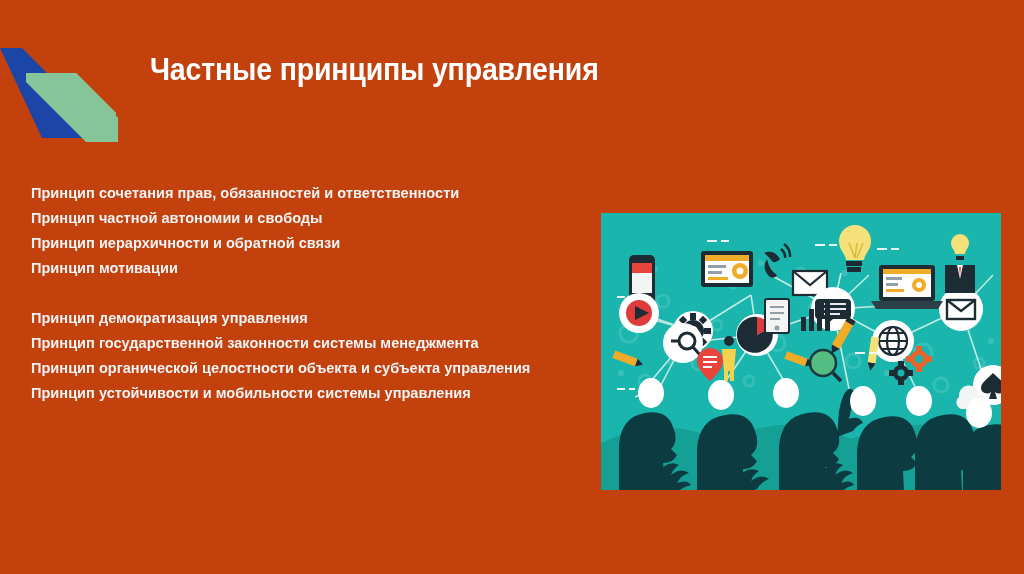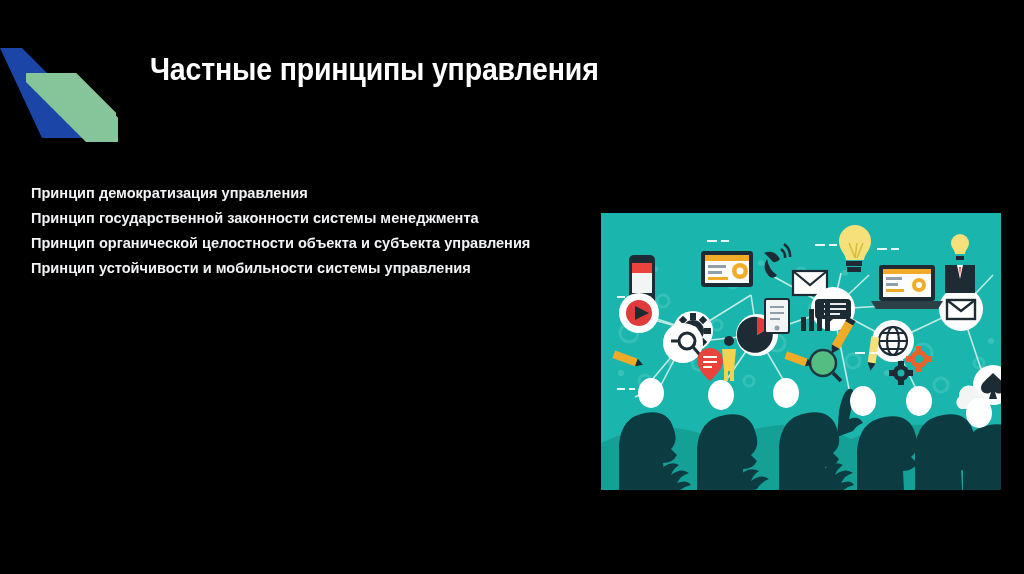--- a/index.html
+++ b/index.html
@@ -8,21 +8,21 @@
     padding: 0;
     background: #14171f;
   }
   body {
     font-family: "Liberation Sans", sans-serif;
   }
   #slide {
     position: relative;
     width: 1024px;
     height: 574px;
-    background: #000000;
+    background: #c2410c;
     overflow: hidden;
   }
 
   
   #logo-mark {
     position: absolute;
     left: 0px;
     top: 30px;
     width: 145px;
     height: 120px;
@@ -93,20 +93,26 @@
       <polygon points="28,44 74,44 118,88 118,112 100,112 28,44" fill="#86c49a"></polygon>
       <polygon points="28,44 74,44 118,88 118,112 101,112" fill="#86c49a"></polygon>
     </svg>
   </div>
 
   <div id="title">Частные принципы управления</div>
 
   <div id="body-text">
 
 
+    <div class="para-group">
+      <div class="tline">Принцип сочетания прав, обязанностей и ответственности</div>
+      <div class="tline">Принцип частной автономии и свободы</div>
+      <div class="tline">Принцип иерархичности и обратной связи</div>
+      <div class="tline">Принцип мотивации</div>
+    </div>
 
     <div class="para-group">
       <div class="tline">Принцип демократизация управления</div>
       <div class="tline">Принцип государственной законности системы менеджмента</div>
       <div class="tline">Принцип органической целостности объекта и субъекта управления</div>
       <div class="tline">Принцип устойчивости и мобильности системы управления</div>
     </div>
 
   </div>
 

